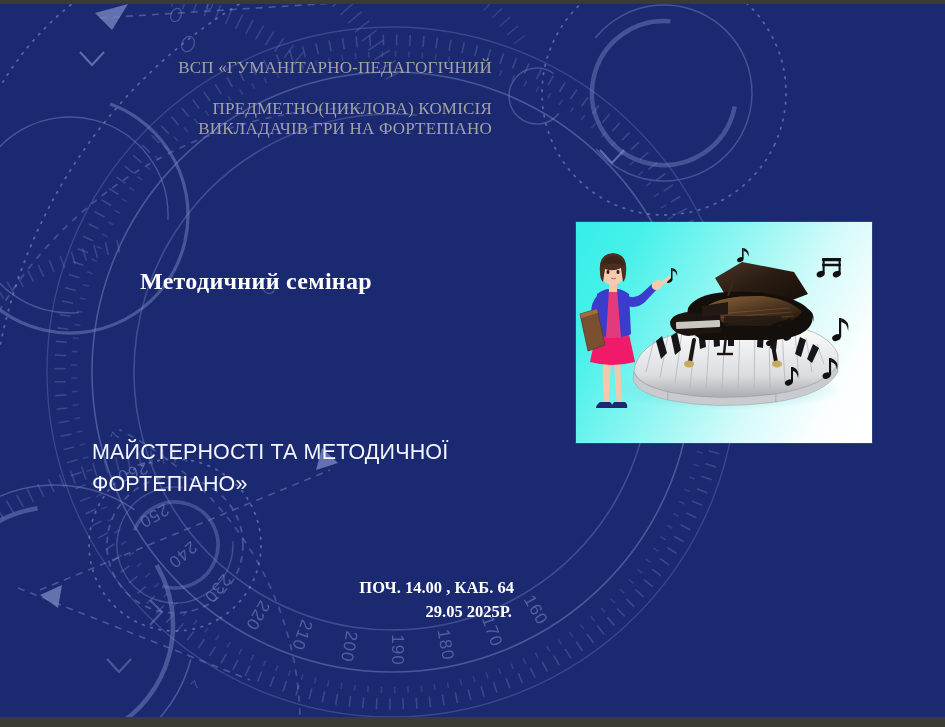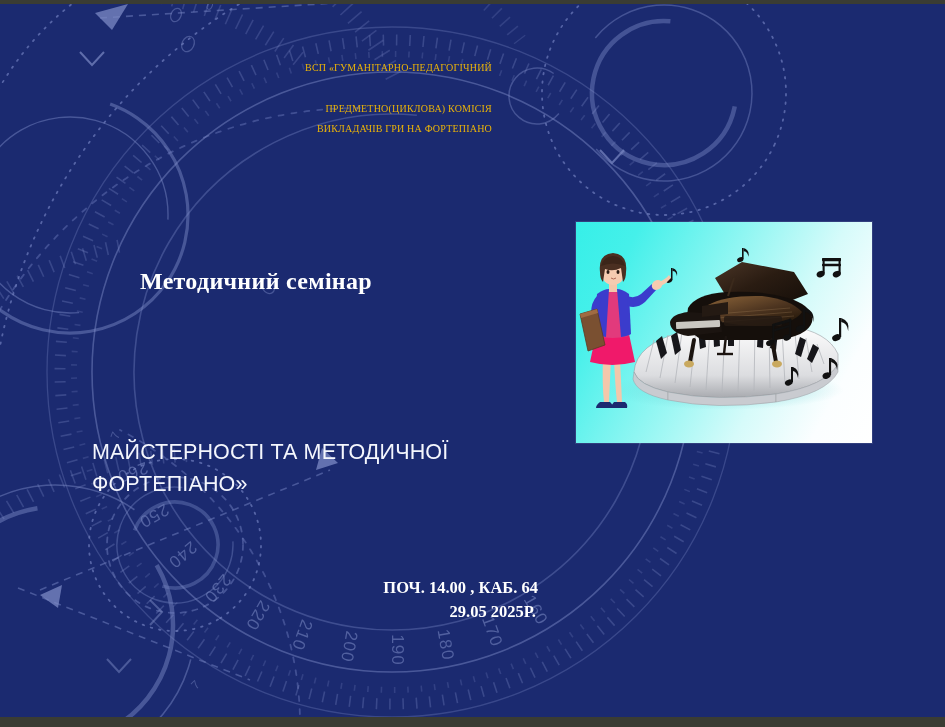--- a/index.html
+++ b/index.html
@@ -43,22 +43,22 @@
 
   
   .txt-layer { position: absolute; left: 0; top: 0; width: 945px; height: 727px; z-index: 20; }
 
   .org-block {
     position: absolute;
     left: 120px;
     top: 58px;
     width: 372px;
     text-align: right;
-    color: #eab308;
-    font-size: 10px;
+    color: #a3a3a3;
+    font-size: 17px;
     letter-spacing: .2px;
     line-height: 20px;
   }
   .org-block .ln { display: block; white-space: nowrap; }
   .org-gap { height: 21px; }
 
   .seminar-title {
     position: absolute;
     left: 140px;
     top: 268px;
@@ -78,21 +78,21 @@
     font-family: "Liberation Sans", "DejaVu Sans", sans-serif;
     font-size: 21.5px;
     font-weight: 400;
     line-height: 32px;
     letter-spacing: .15px;
   }
   .main-heading .ln { display: block; white-space: nowrap; }
 
   .details-block {
     position: absolute;
-    left: 208px;
+    left: 184px;
     top: 576px;
     width: 330px;
     text-align: right;
     color: #ffffff;
     font-size: 16.5px;
     font-weight: 700;
     line-height: 24px;
   }
   .details-block .ln { display: block; }
   .details-block .ln.second { padding-right: 2px; }

